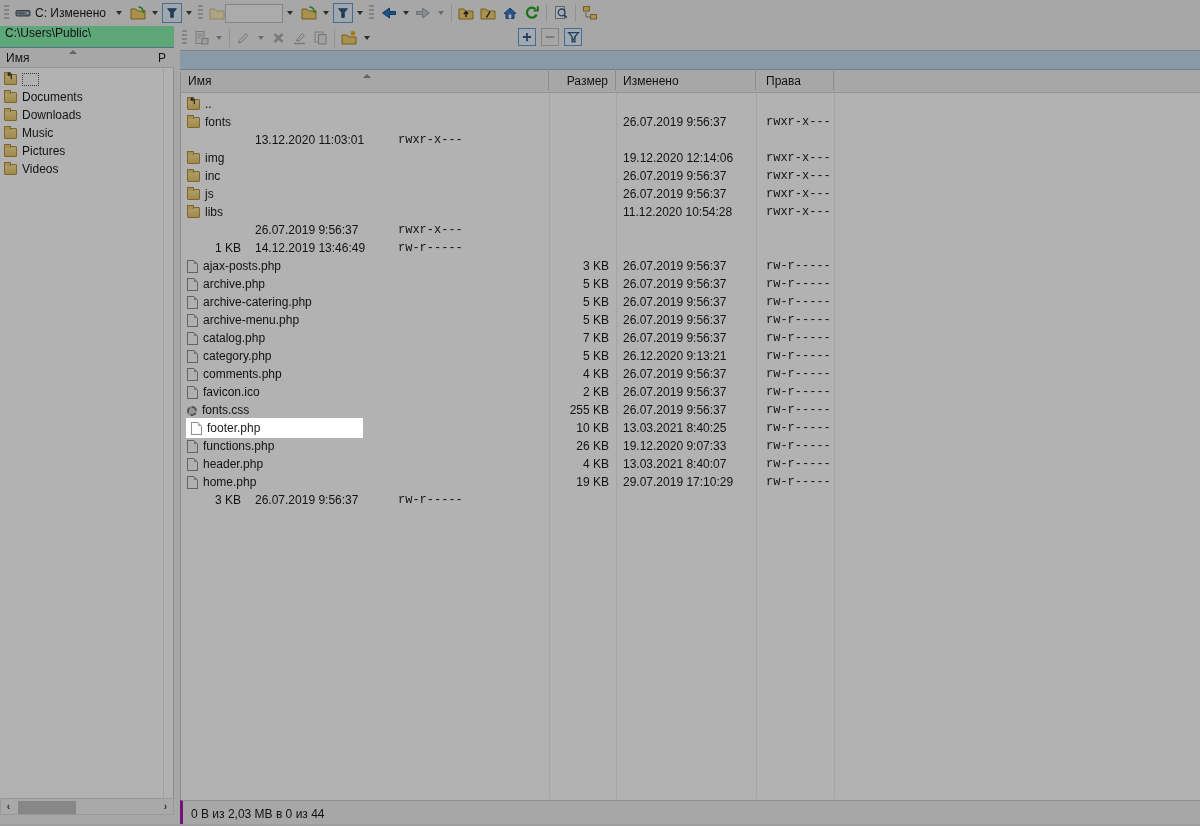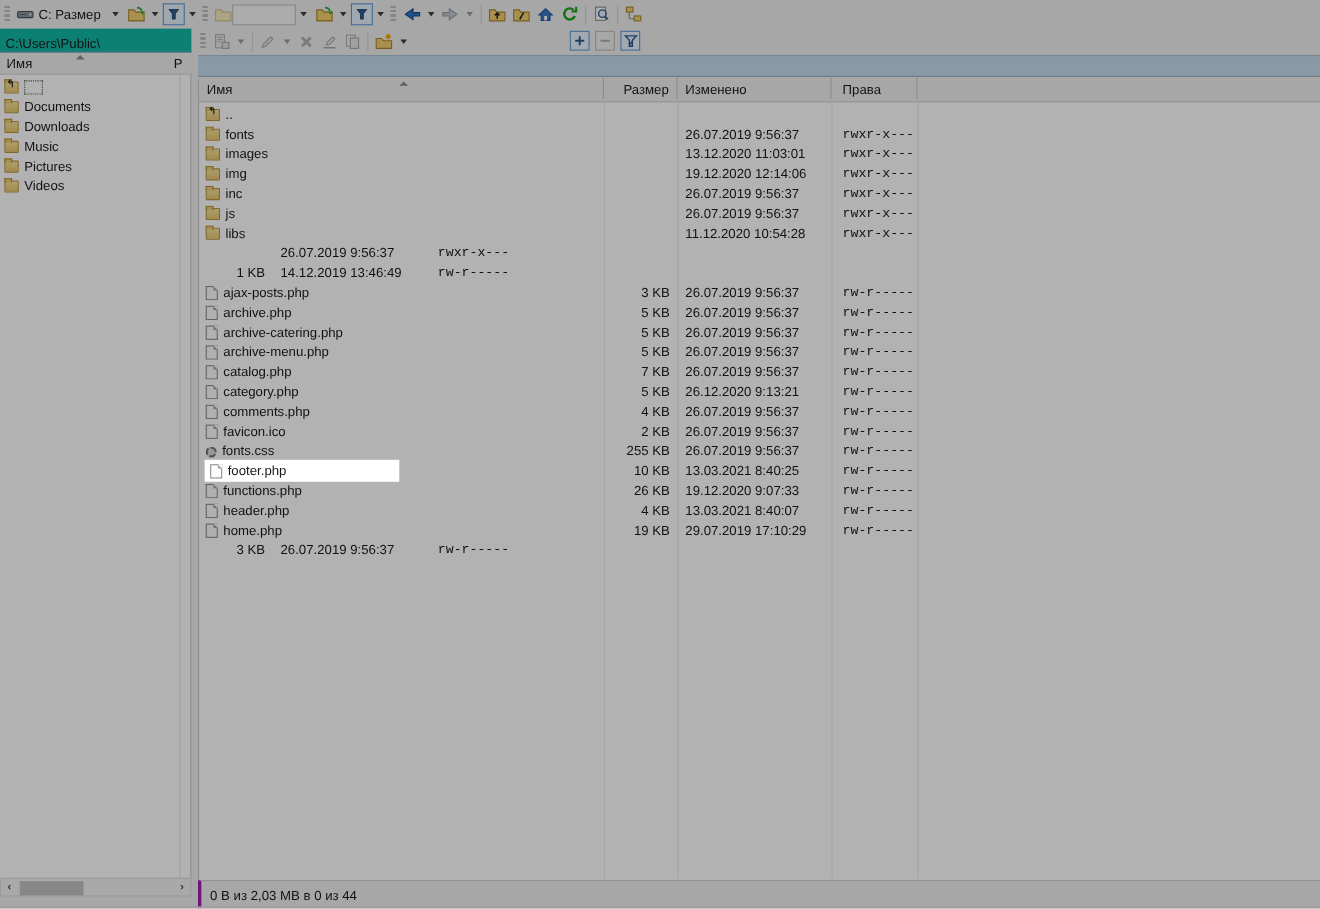--- a/index.html
+++ b/index.html
@@ -23,22 +23,22 @@
          background:#eaf3fc;border:1px solid #639bd2;margin-right:5px;}
   .sqbtn.disabled{background:#efefef;border-color:#bdbdbd;}
   .funbox{width:20px;height:20px;display:flex;align-items:center;justify-content:center;flex:none;
           background:#e4effb;border:1px solid #639bd2;}
   .tb2{position:absolute;left:180px;top:26px;width:1020px;height:24px;display:flex;align-items:center;
        background:#f0f0f0;}
   .tb2-right{position:absolute;left:518px;top:28px;display:flex;align-items:center;}
   .vsep{width:1px;height:18px;background:#d2d2d2;margin:0 3px;flex:none;}
 
   
-  .addr{position:absolute;left:0;top:26px;width:174px;height:22px;background:#14b8a6;
-        border-bottom:1px solid #7fa3c4;display:flex;align-items:flex-end;padding:0 5px;}
+  .addr{position:absolute;left:0;top:26px;width:174px;height:22px;background:#86efac;
+        border-bottom:1px solid #7fa3c4;display:flex;align-items:flex-start;padding:0 5px;}
   .lhead{position:absolute;left:0;top:48px;width:174px;height:20px;background:#f0f0f0;
          border-bottom:1px solid #d5d5d5;display:flex;align-items:flex-end;padding:0 6px 2px 6px;}
   .lhead .hsize{margin-left:auto;padding-right:2px;}
   .caret{position:absolute;width:0;height:0;border-left:4px solid transparent;
          border-right:4px solid transparent;border-bottom:4px solid #8d8d8d;}
   .ltree{position:absolute;left:0;top:68px;width:174px;height:730px;background:#ffffff;
          border-right:1px solid #c9c9c9;padding-top:2px;overflow:hidden;}
   .lguide{position:absolute;left:163px;top:68px;width:1px;height:730px;background:#e7e7e7;}
   .trow{display:flex;align-items:center;height:18px;padding-left:4px;gap:5px;}
   .focus-box{width:17px;height:13px;border:1px dotted #555;}
@@ -97,21 +97,21 @@
 
   <div class="tb-main">
     <div class="grip"></div>
 
     <div class="tbtn">
       <svg width="16" height="16" viewBox="0 0 16 16">
           <rect x="1" y="5.5" width="14" height="5.5" rx="1" fill="#8b97a3" stroke="#4a545e"></rect>
           <path d="M3 8.2 h6" stroke="#5d6974"></path>
           <circle cx="12.5" cy="8.2" r="0.9" fill="#eaf3fb"></circle>
         </svg>
-      <span class="combo-label">C: Размер</span>
+      <span class="combo-label">C: Изменено</span>
       <span class="dd"></span>
     </div>
 
     <div class="tbtn">
       <svg width="16" height="16" viewBox="0 0 16 16">
           <path d="M1 4 h5 l1.5 2 H15 v8 H1 z" fill="#f2cf6e" stroke="#a9862f"></path>
           <path d="M8.5 2 a4.5 4.5 0 0 1 4.5 3" fill="none" stroke="#2faf2f" stroke-width="1.5"></path>
           <path d="M11.5 5.5 h4 l-2 3 z" fill="#2faf2f"></path>
         </svg>
     </div>
@@ -363,24 +363,20 @@
     <div class="c-name">
       <span class="ficon t-folder"></span>
       <span class="txt">fonts</span>
     </div>
     <div class="c-size"></div>
     <div class="c-mod">26.07.2019 9:56:37</div>
     <div class="c-rights">rwxr-x---</div>
   </div>
 
   <div class="frow">
-    <div class="c-name">
-      <span class="ficon t-folder"></span>
-      <span class="txt">images</span>
-    </div>
     <div class="c-size"></div>
     <div class="c-mod">13.12.2020 11:03:01</div>
     <div class="c-rights">rwxr-x---</div>
   </div>
 
   <div class="frow">
     <div class="c-name">
       <span class="ficon t-folder"></span>
       <span class="txt">img</span>
     </div>

